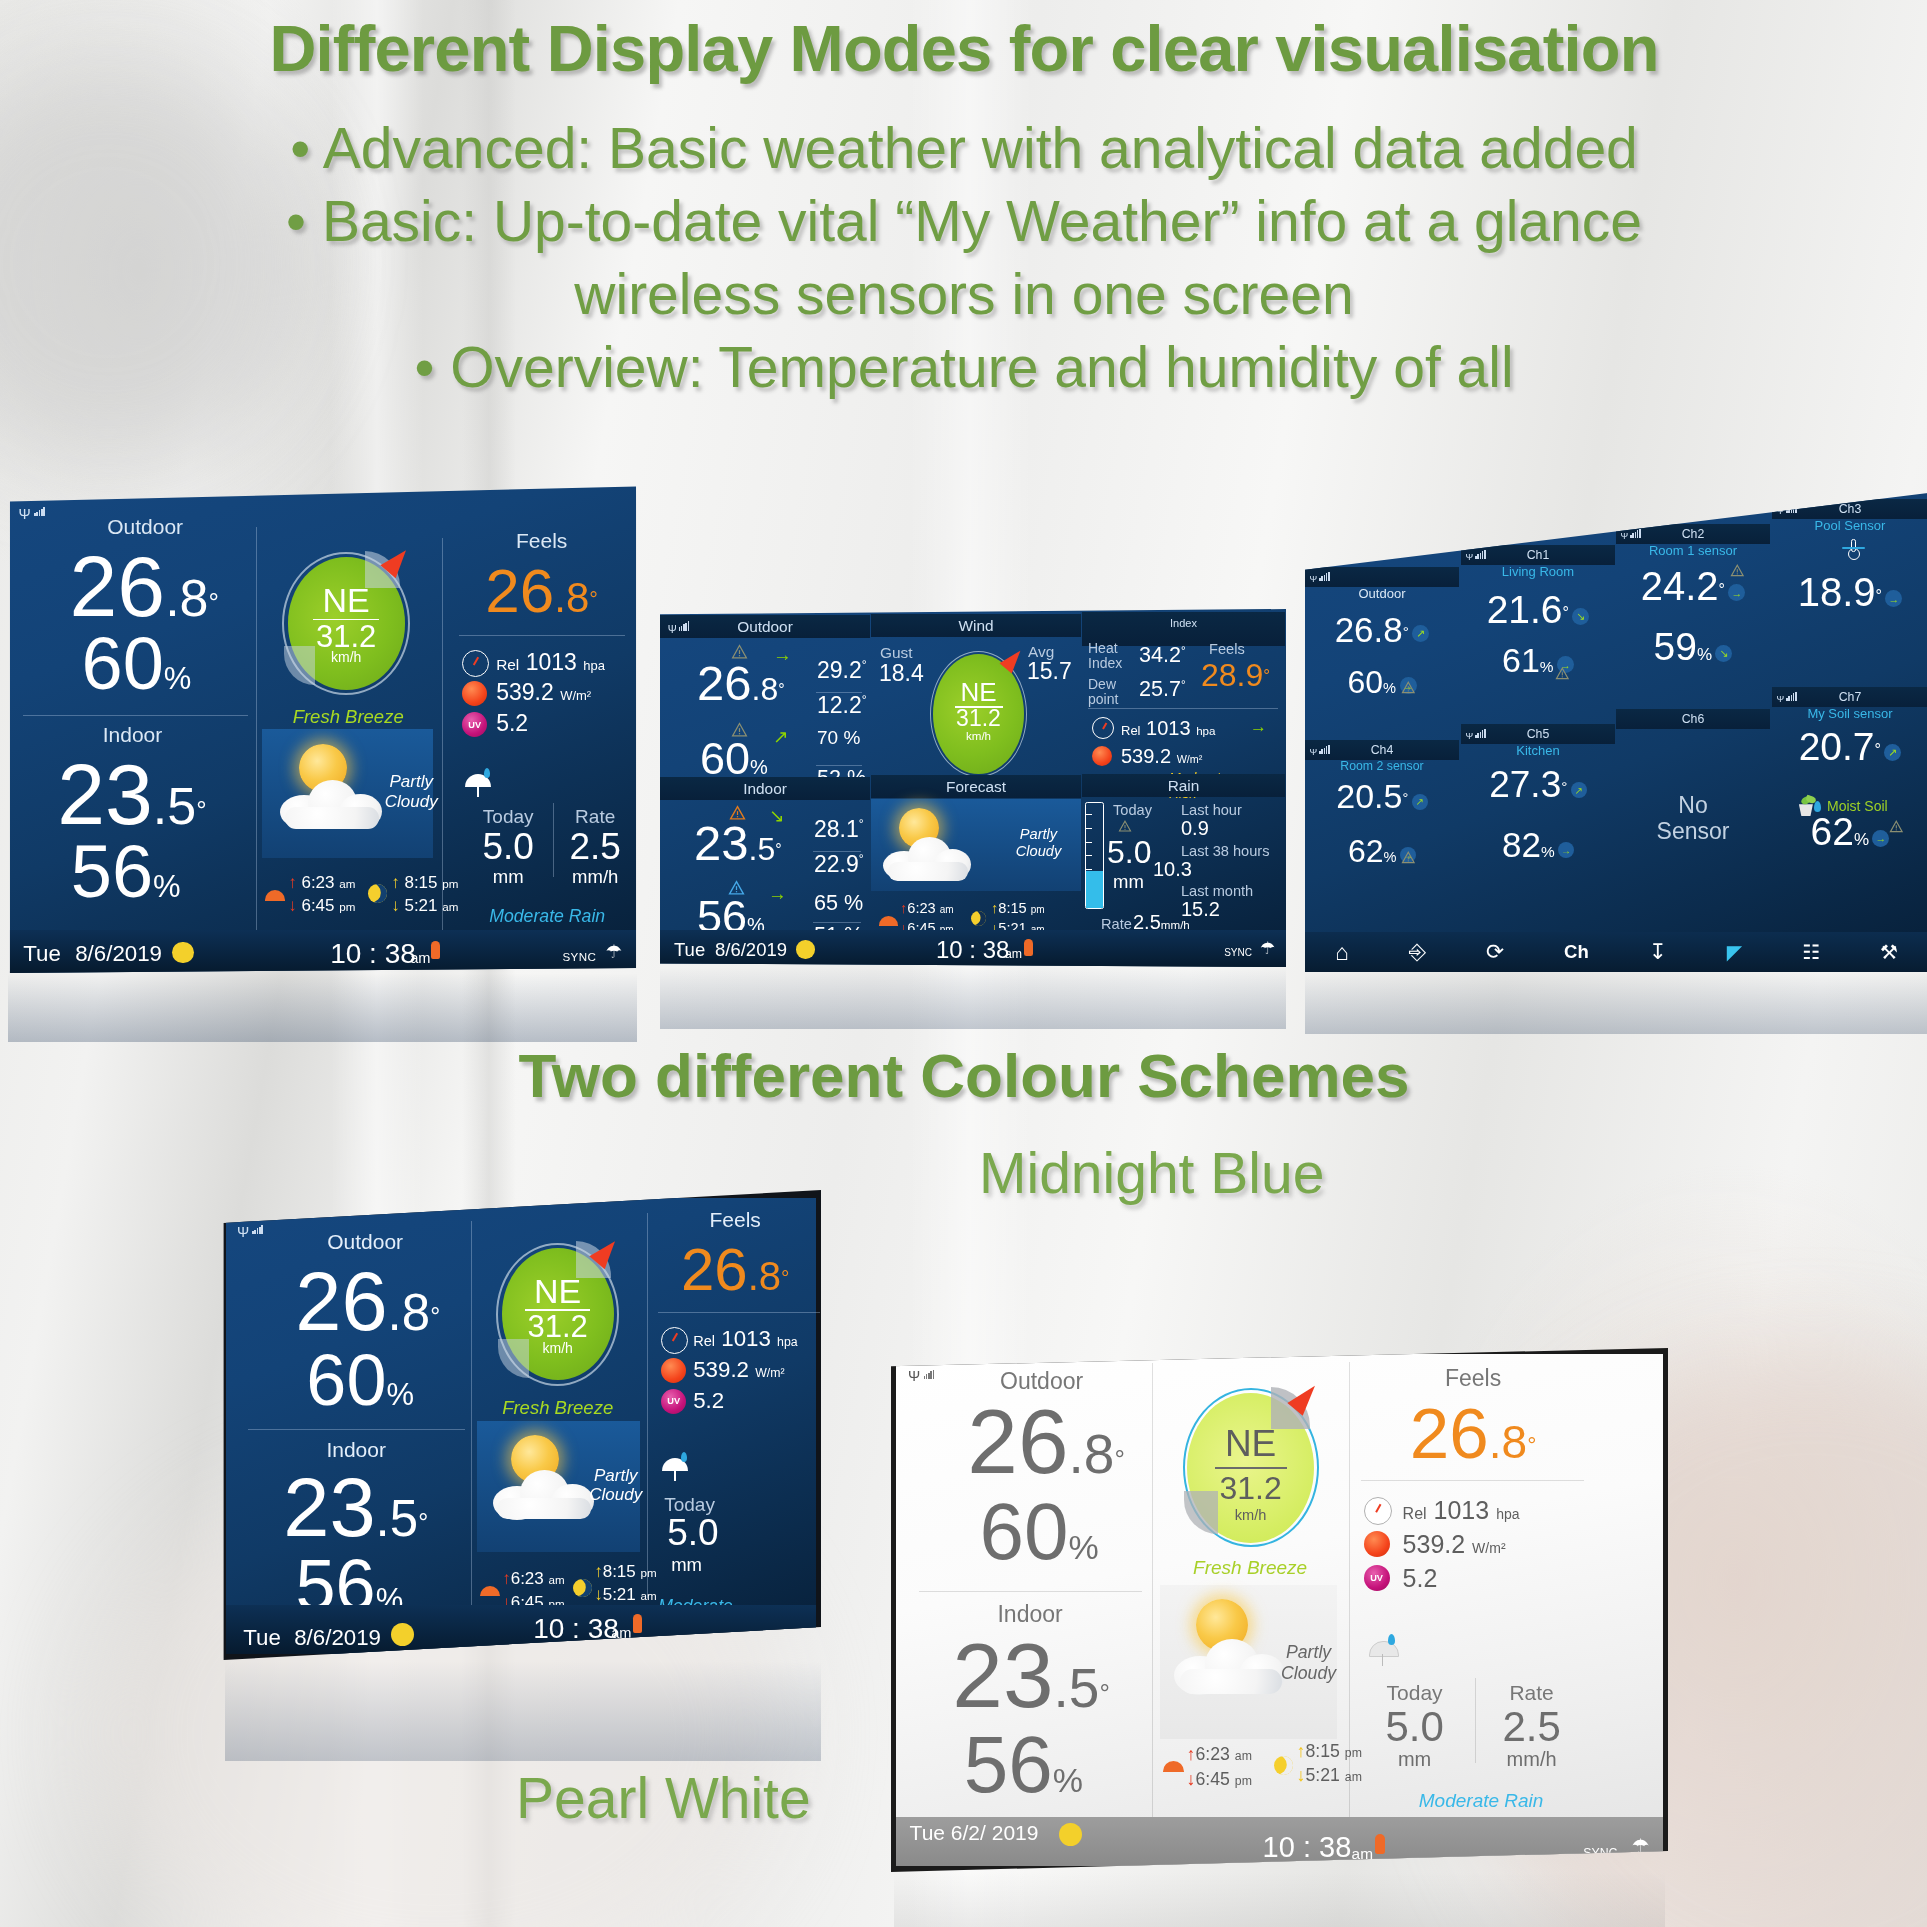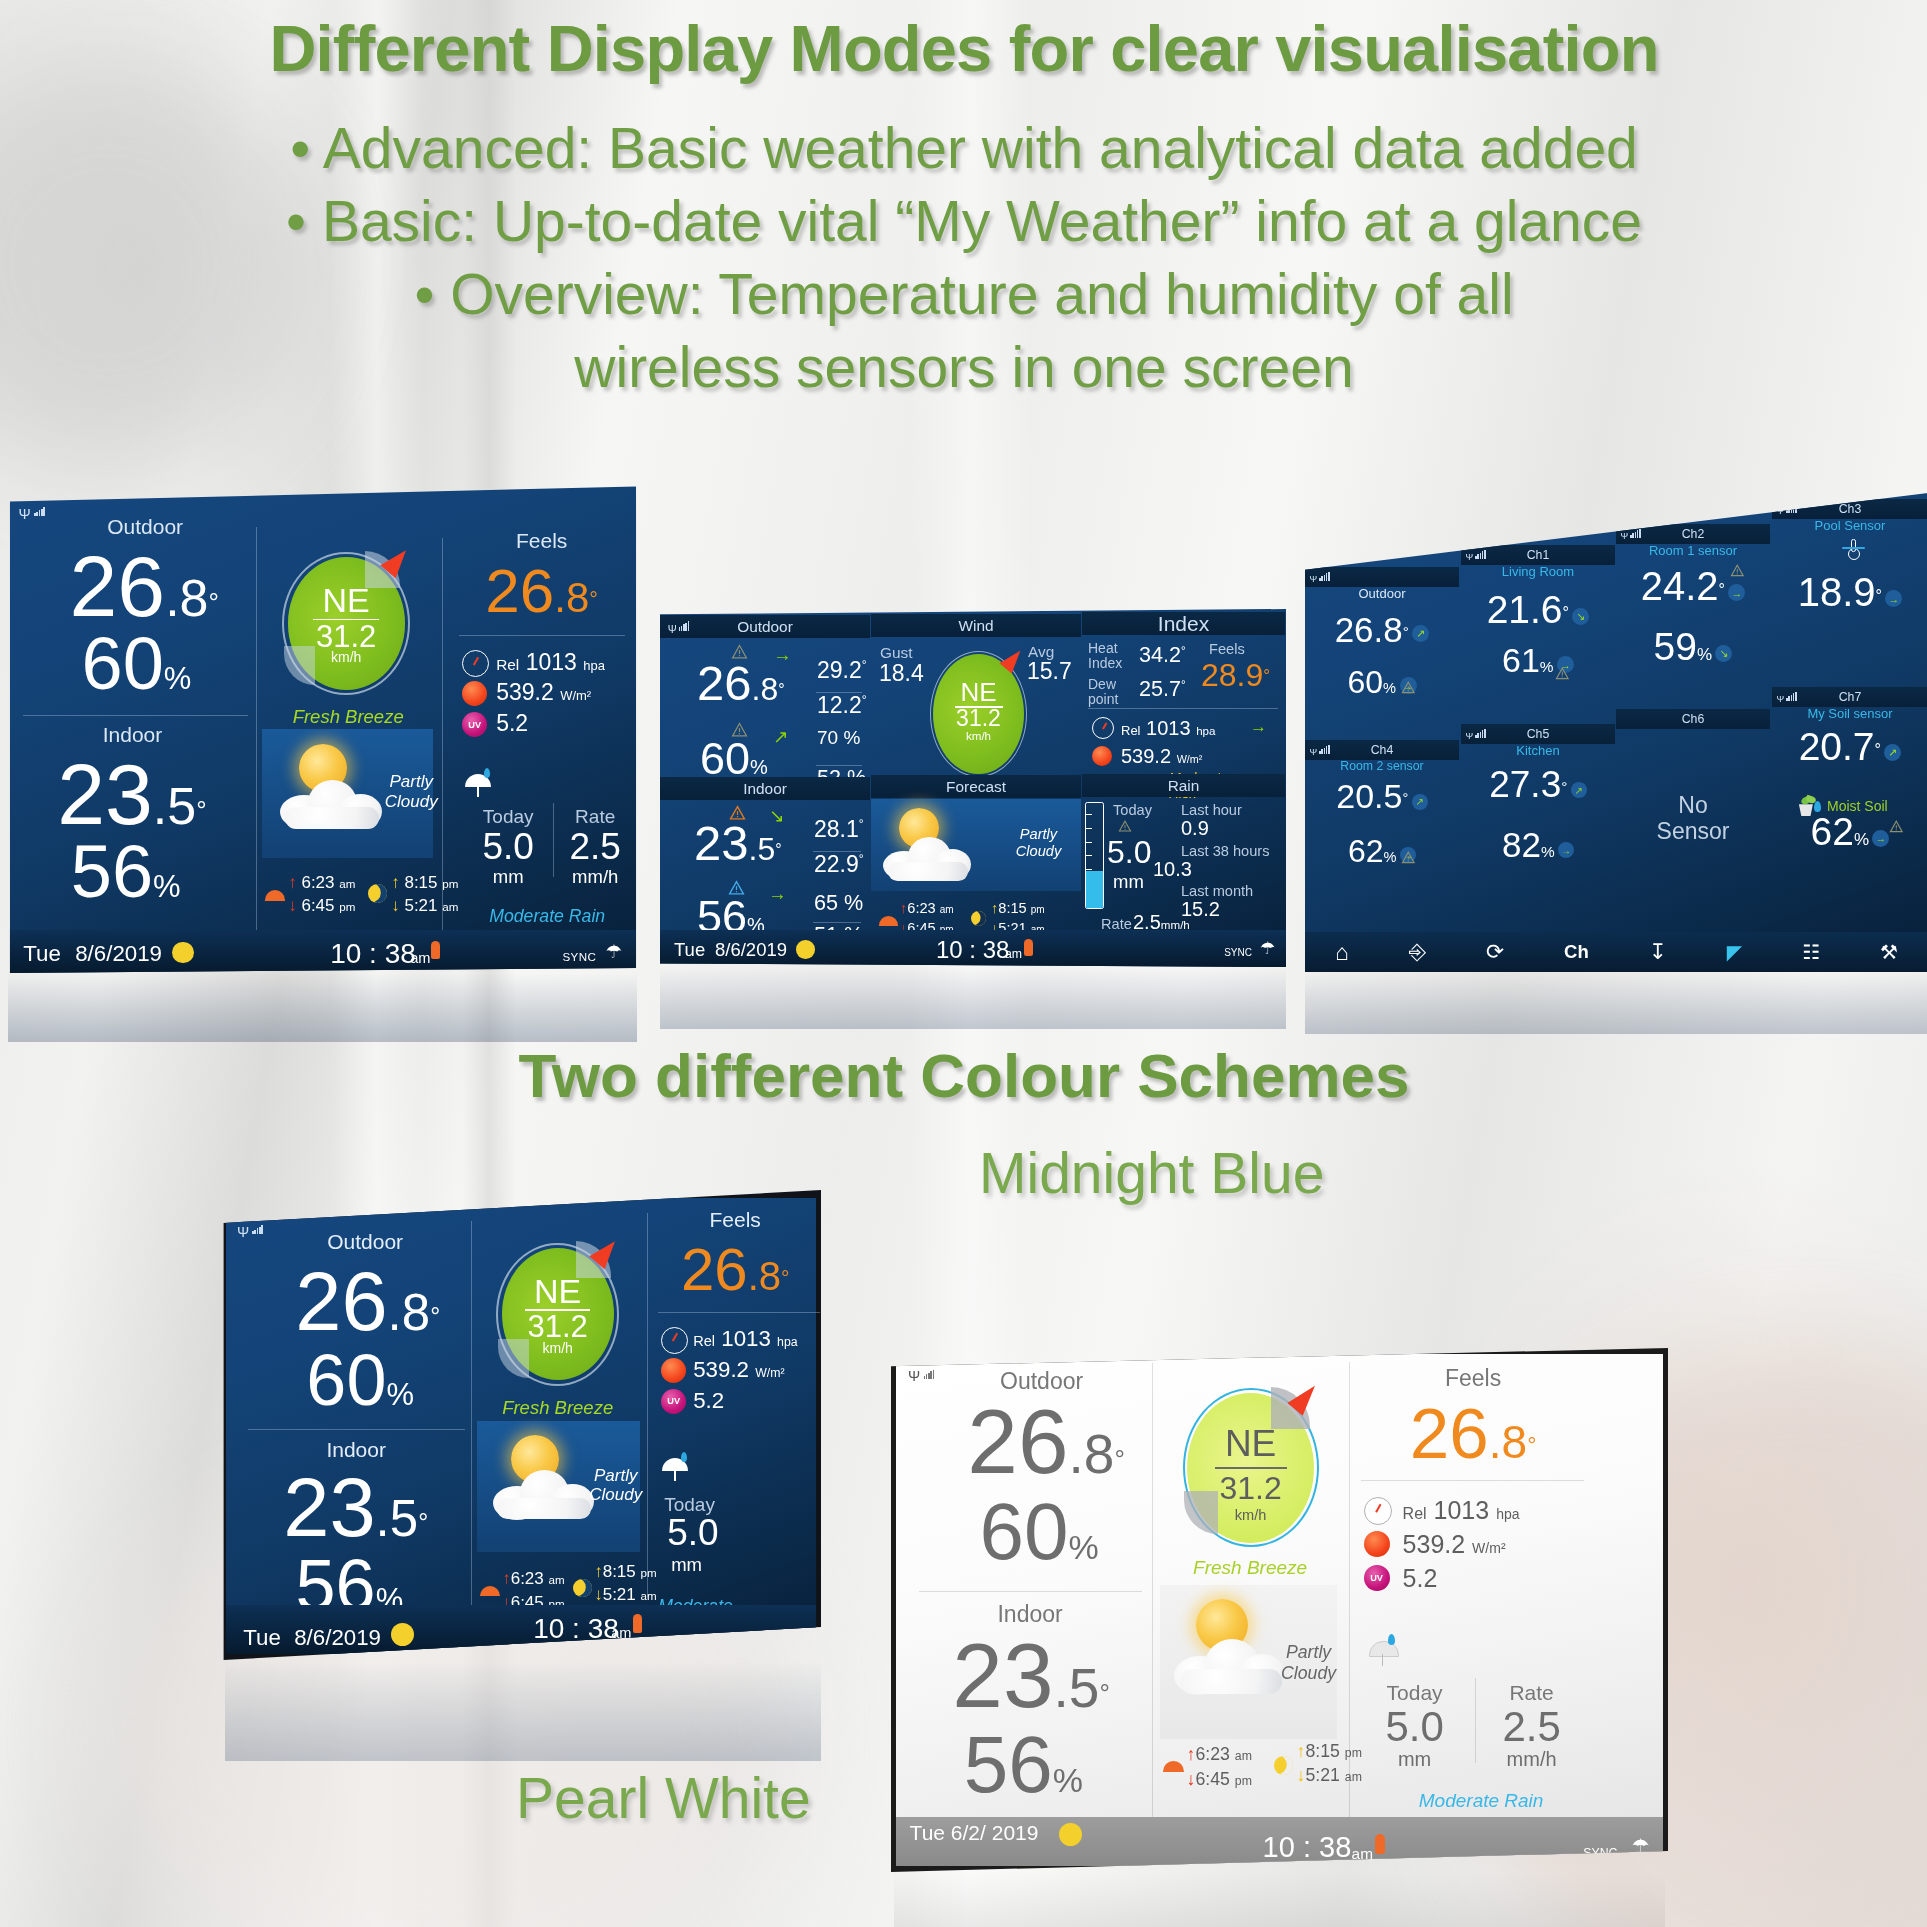--- a/index.html
+++ b/index.html
@@ -119,22 +119,22 @@
 <div class="bg-streak" style="left:462px;width:54px;background:linear-gradient(90deg,rgba(210,210,208,0),rgba(205,205,203,.5),rgba(210,210,208,0));"></div>
 <div class="bg-streak" style="left:909px;width:123px;background:linear-gradient(90deg,rgba(255,255,255,0),rgba(255,255,255,.5),rgba(255,255,255,0));"></div>
 <div class="bg-blob" style="left:-92px;top:62px;width:401px;height:401px;background:rgba(190,190,188,.35);"></div>
 <div class="bg-blob" style="left:1464px;top:1348px;width:693px;height:693px;background:rgba(220,200,190,.45);"></div>
 <div class="bg-blob" style="left:92px;top:1464px;width:693px;height:539px;background:rgba(235,230,226,.6);"></div>
 
 <div class="headline">Different Display Modes for clear visualisation</div>
 <div class="bullets">
   <div class="bullet">• Advanced: Basic weather with analytical data added</div>
   <div class="bullet">• Basic: Up-to-date vital “My Weather” info at a glance</div>
+  <div class="bullet">wireless sensors in one screen</div>
   <div class="bullet">• Overview: Temperature and humidity of all</div>
-  <div class="bullet">wireless sensors in one screen</div>
 </div>
 
 <div class="device" style="left:6.2px;top:484px;width:630px;height:489px;
             clip-path:polygon(0.6% 3.6%, 100% 0.5%, 100% 99%, 0.6% 100%);
             box-shadow:0 7.7px 20px rgba(0,0,0,.35);">
   <div class="scr blue">
 
     <div class="sigant" style="left:12.3px;top:21.6px;font-size:14.6px;">Ψ</div>
     <div class="sigbars" style="left:28px;top:21.6px;height:10.8px;">
         <i></i>
@@ -262,21 +262,21 @@
       <span class="sigbars" style="left:18.5px;top:6.2px;height:9.2px;">
           <i></i>
           <i></i>
           <i></i>
           <i></i>
           <i></i>
         </span>
       <span>Outdoor</span>
     </div>
     <div class="panel-head" style="left:211px;top:4.6px;position:absolute;width:210px;height:23px;font-size:15.4px;line-height:23px;"><span>Wind</span></div>
-    <div class="panel-head" style="left:422px;top:3.1px;position:absolute;width:203px;height:23px;font-size:21px;line-height:23px;"><span>Index</span></div>
+    <div class="panel-head" style="left:422px;top:3.1px;position:absolute;width:203px;height:34px;font-size:11px;line-height:23px;"><span>Index</span></div>
 
     <div class="tri" style="position:absolute;left:74px;top:37px;border-left:7px solid transparent;border-right:7px solid transparent;border-bottom:12.3px solid transparent;box-sizing:border-box;border-bottom-color:rgba(150,150,130,.0);"></div>
     <svg style="position:absolute;left:71px;top:35px;" width="17" height="15.4" viewBox="0 0 22 20">
         <path d="M11 2 L20 18 L2 18 Z" fill="none" stroke="#8b8f72" stroke-width="1.6"></path>
         <rect x="10.2" y="8" width="1.6" height="5" fill="#8b8f72"></rect>
         <rect x="10.2" y="14.4" width="1.6" height="1.6" fill="#8b8f72"></rect>
       </svg>
     <div class="arrowR" style="position:absolute;left:113px;top:35px;font-size:18.5px;">→</div>
     <div style="position:absolute;left:37px;top:51px;">
       <span class="big" style="font-size:49px;">26</span><span class="big" style="font-size:32px;">.8</span><span class="big" style="font-size:16px;vertical-align:super;">°</span>

